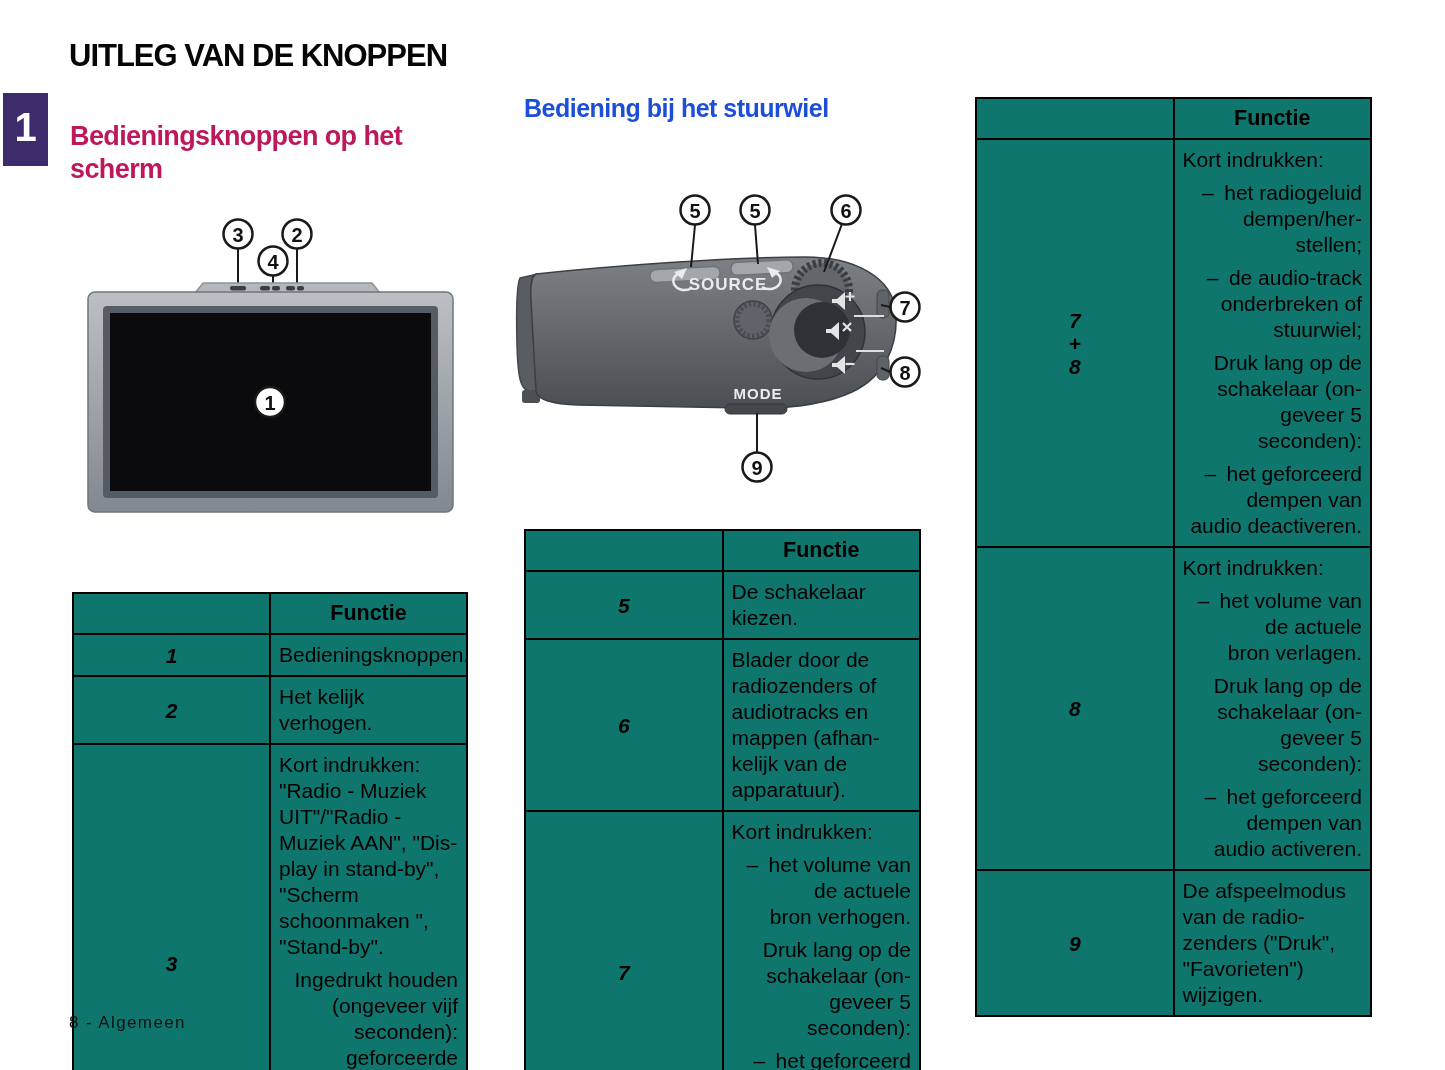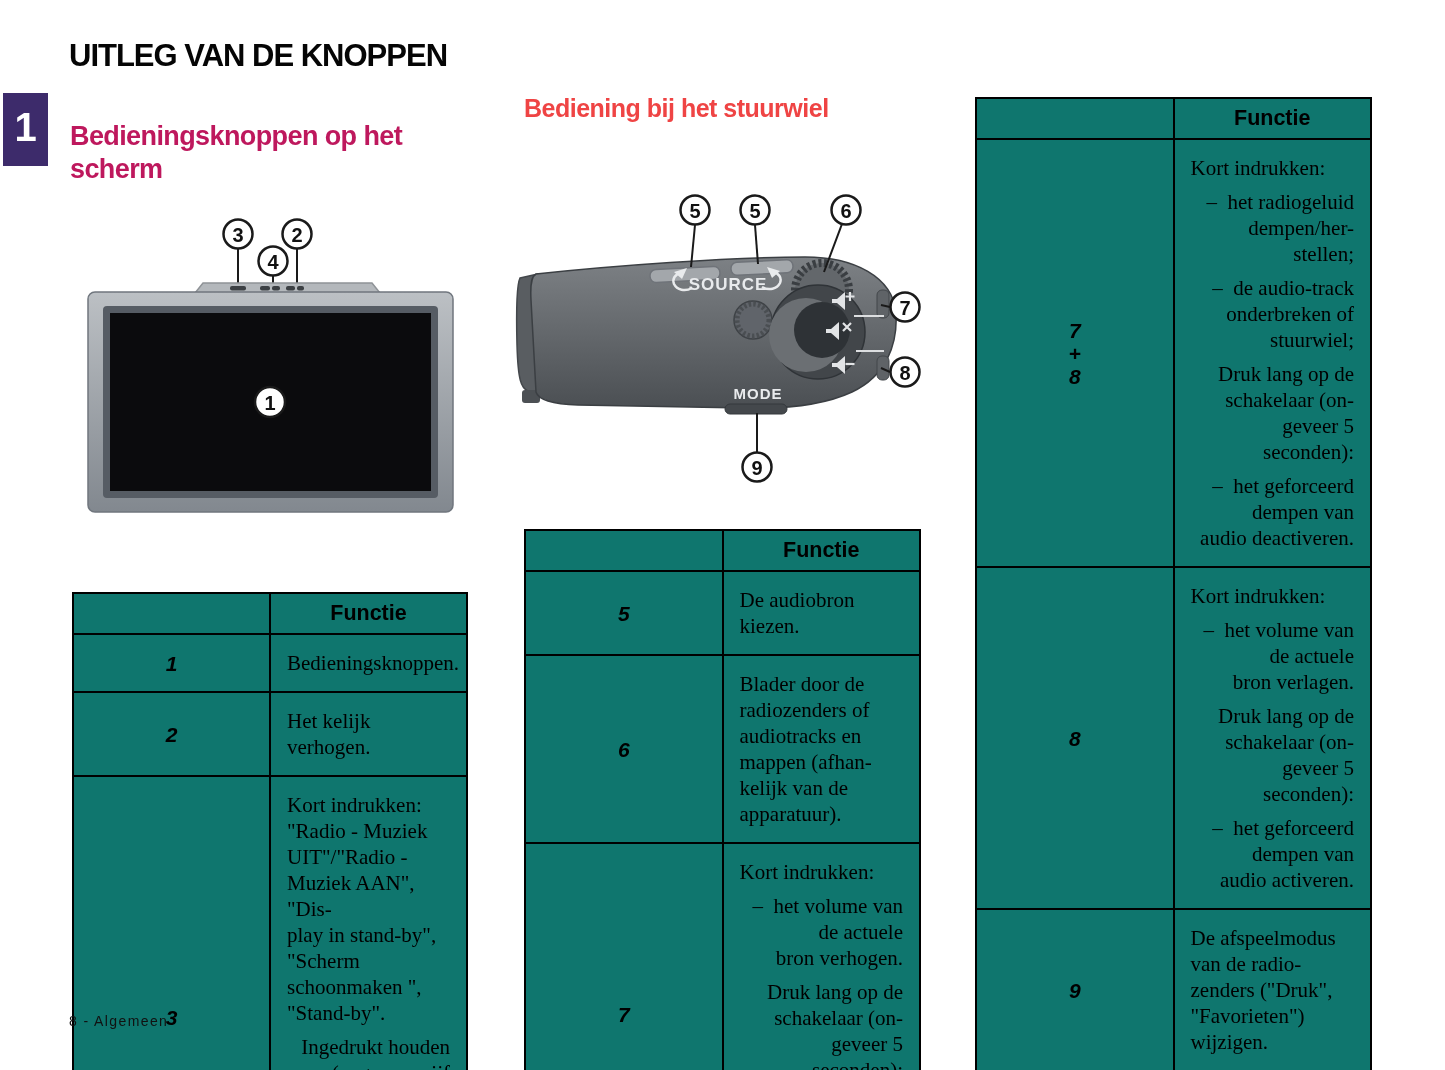--- a/index.html
+++ b/index.html
@@ -18,44 +18,44 @@
     left:3px;top:93px;width:45px;height:73px;background:#3d2b6b;
     display:flex;align-items:center;justify-content:center;
     color:#fff;font-size:40px;font-weight:700;padding-bottom:4px;box-sizing:border-box;
   }
   #heading-left{
     left:70px;top:120px;width:372px;font-size:27px;line-height:33px;
     font-weight:700;letter-spacing:-0.6px;color:#be185d;
   }
   #heading-middle{
     left:524px;top:93px;width:420px;font-size:25px;line-height:30px;
-    font-weight:700;letter-spacing:-0.5px;color:#ef4444;
+    font-weight:700;letter-spacing:-0.5px;color:#1d4ed8;
   }
   #page-footer{
-    left:69px;top:1013px;font-size:14px;letter-spacing:1.4px;color:#111;
+    left:69px;top:1013px;font-size:17px;letter-spacing:1.4px;color:#111;
   }
 
   
   table.func-table{
     border-collapse:collapse;table-layout:fixed;background:#0f766e;
   }
   table.func-table th, table.func-table td{
     border:2px solid #000;vertical-align:middle;
   }
   table.func-table th{
     font-size:21.5px;font-weight:700;text-align:center;padding:7px 4px;
   }
   td.cell-num{
     text-align:center;font-weight:700;font-style:italic;font-size:21px;
     line-height:23px;white-space:pre-line;
   }
   td.cell-body{
     padding:7px 8px;font-size:21px;line-height:26px;
   }
-  td.cell-body p{margin:8px;white-space:pre-line;font-family:Liberation Serif, serif;}
+  td.cell-body p{margin:0;white-space:pre-line;}
   td.cell-body p + p{margin-top:7px;text-align:right;}
 
   #table-left{left:72px;top:592px;width:396px;}
   #table-left td.cell-num{width:33px;}
   #table-middle{left:524px;top:529px;width:397px;}
   #table-middle td.cell-num{width:41px;}
   #table-right{left:975px;top:97px;width:397px;}
   #table-right td.cell-num{width:41px;}
 
   
@@ -260,21 +260,21 @@
 
 <table class="abs func-table" id="table-middle">
   <tbody>
       <tr>
     <th class="cell-num"></th>
     <th>Functie</th>
   </tr>
   <tr>
     <td class="cell-num">5</td>
     <td class="cell-body">
-          <p>De audiobron kiezen.</p>
+          <p>De schakelaar kiezen.</p>
         </td>
   </tr>
   <tr>
     <td class="cell-num">6</td>
     <td class="cell-body">
           <p>Blader door de radiozenders of
 audiotracks en mappen (afhan-
 kelijk van de apparatuur).</p>
         </td>
   </tr>

